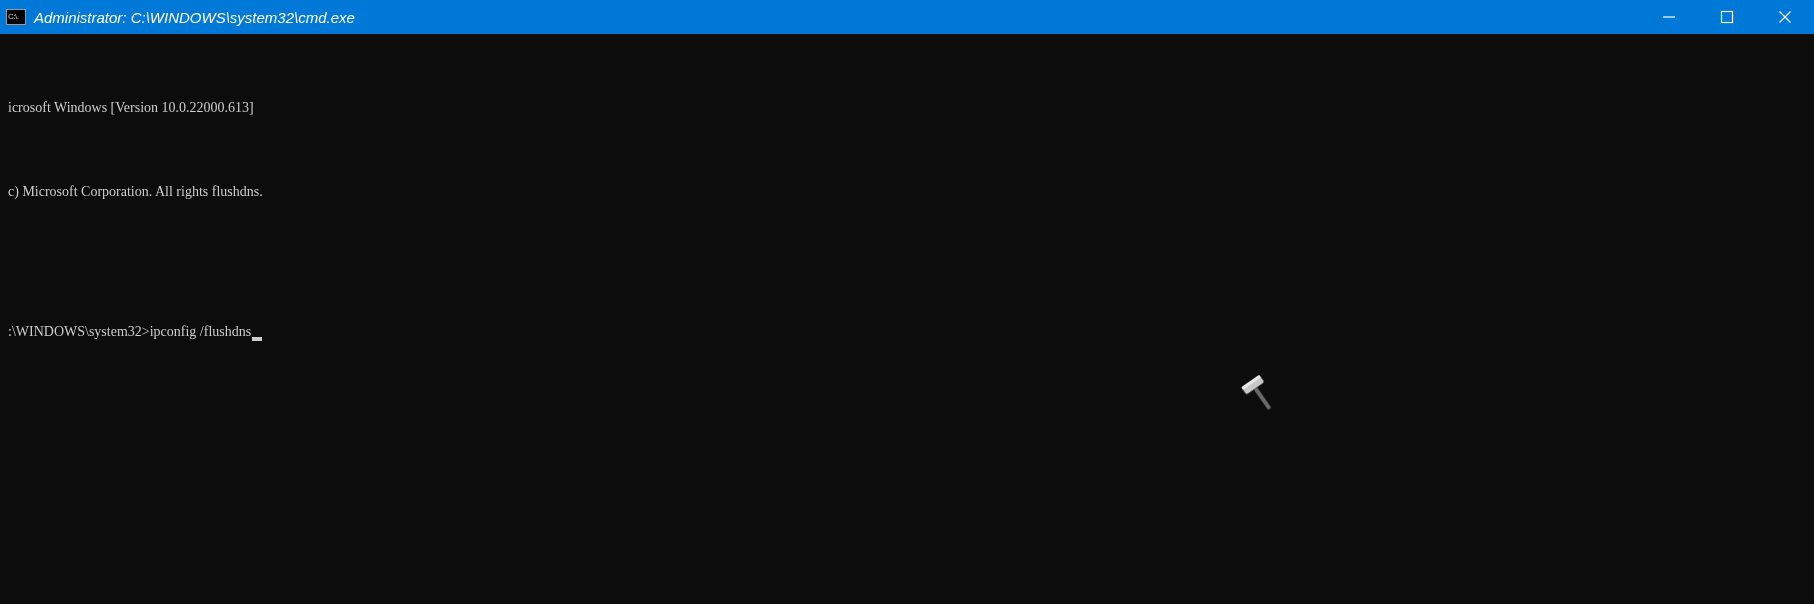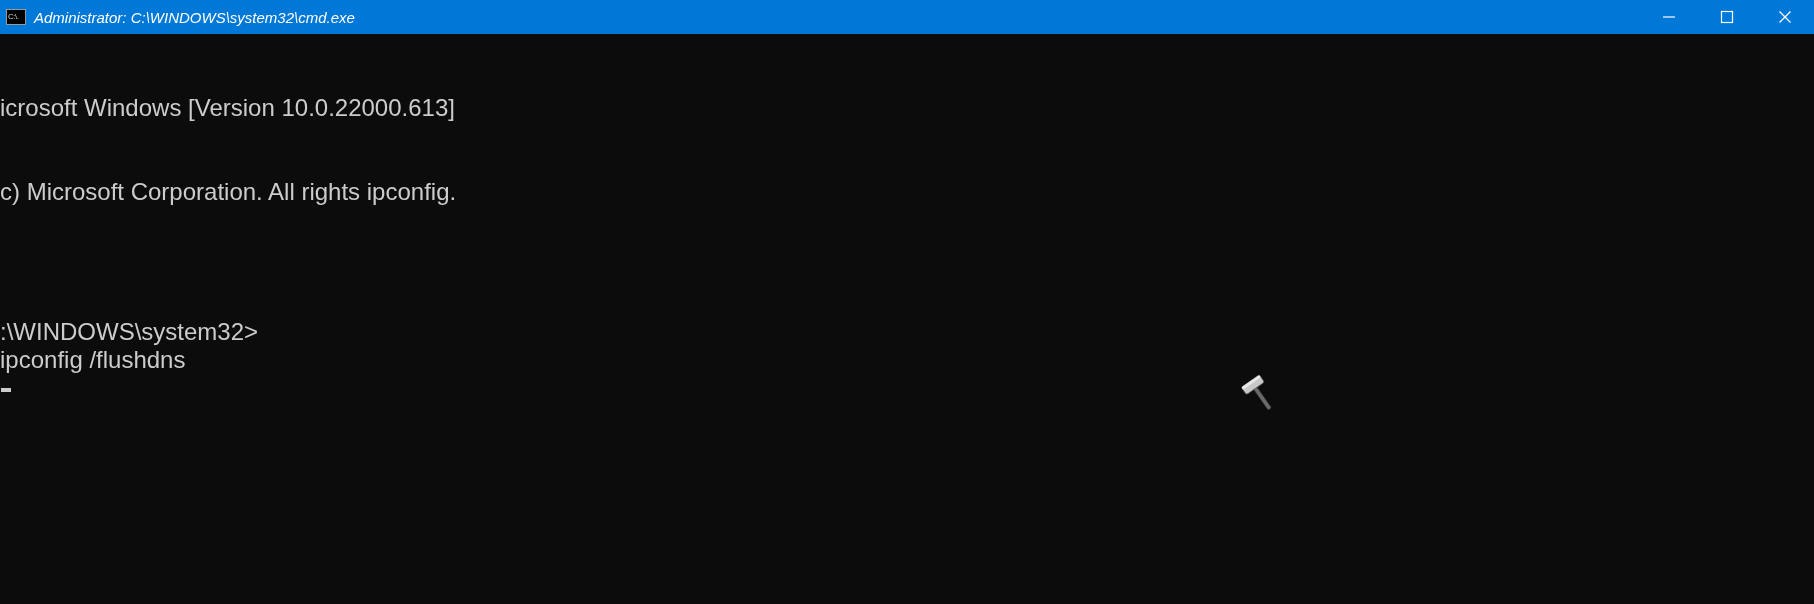--- a/index.html
+++ b/index.html
@@ -60,34 +60,33 @@
       height: 100%;
       display: flex;
       align-items: center;
       justify-content: center;
       color: #fff;
     }
     .win-btn svg {
       display: block;
     }
     .terminal-body {
-      padding: 4px 0 0 0;
+      padding: 4px 0 0 8px;
       color: #cccccc;
-      font-size: 24px;
+      font-size: 14px;
       line-height: 28px;
       white-space: pre;
-      font-family: Liberation Sans, sans-serif;
+      font-family: Liberation Serif, serif;
     }
     .terminal-line {
       display: block;
     }
     .prompt-line {
       display: flex;
-      align-items: flex-start;
-      flex-direction: column;
+      align-items: center;
     }
     .cursor {
       display: inline-block;
       width: 10px;
       height: 4px;
       background: #cccccc;
       margin-left: 1px;
       margin-top: 14px;
       vertical-align: bottom;
     }
@@ -121,21 +120,21 @@
       <svg width="14" height="14" viewBox="0 0 14 14">
         <line x1="1.5" y1="1.5" x2="12.5" y2="12.5" stroke="#fff" stroke-width="1.2"></line>
         <line x1="12.5" y1="1.5" x2="1.5" y2="12.5" stroke="#fff" stroke-width="1.2"></line>
       </svg>
     </div>
   </div>
 </div>
 
 <div class="terminal-body">
   <span class="terminal-line">icrosoft Windows [Version 10.0.22000.613]</span>
-  <span class="terminal-line">c) Microsoft Corporation. All rights ipconfig.</span>
+  <span class="terminal-line">c) Microsoft Corporation. All rights flushdns.</span>
   <span class="terminal-line"></span>
   <div class="prompt-line">
     <span>:\WINDOWS\system32&gt;</span><span>ipconfig /flushdns</span><span class="cursor"></span>
   </div>
 </div>
 
 <div class="hammer-cursor">
   <svg width="50" height="50" viewBox="0 0 50 50">
     <g transform="rotate(-35 25 25)">
       <rect x="23" y="14" width="4" height="28" rx="1.5" fill="#6a6a6a" stroke="#3a3a3a" stroke-width="0.6"></rect>

